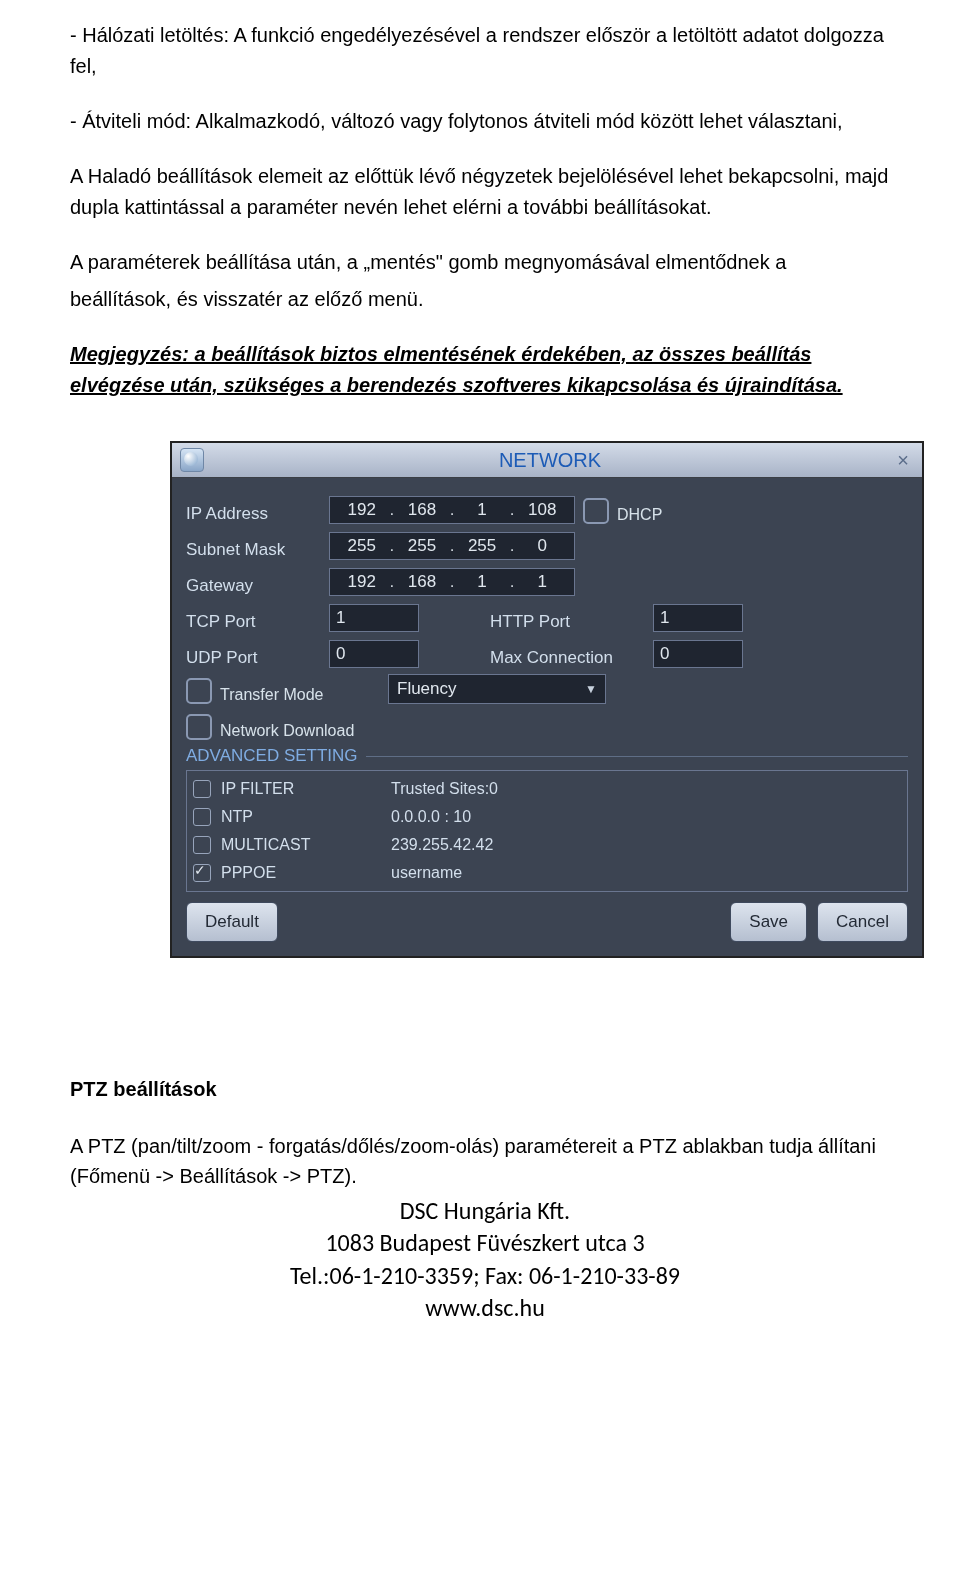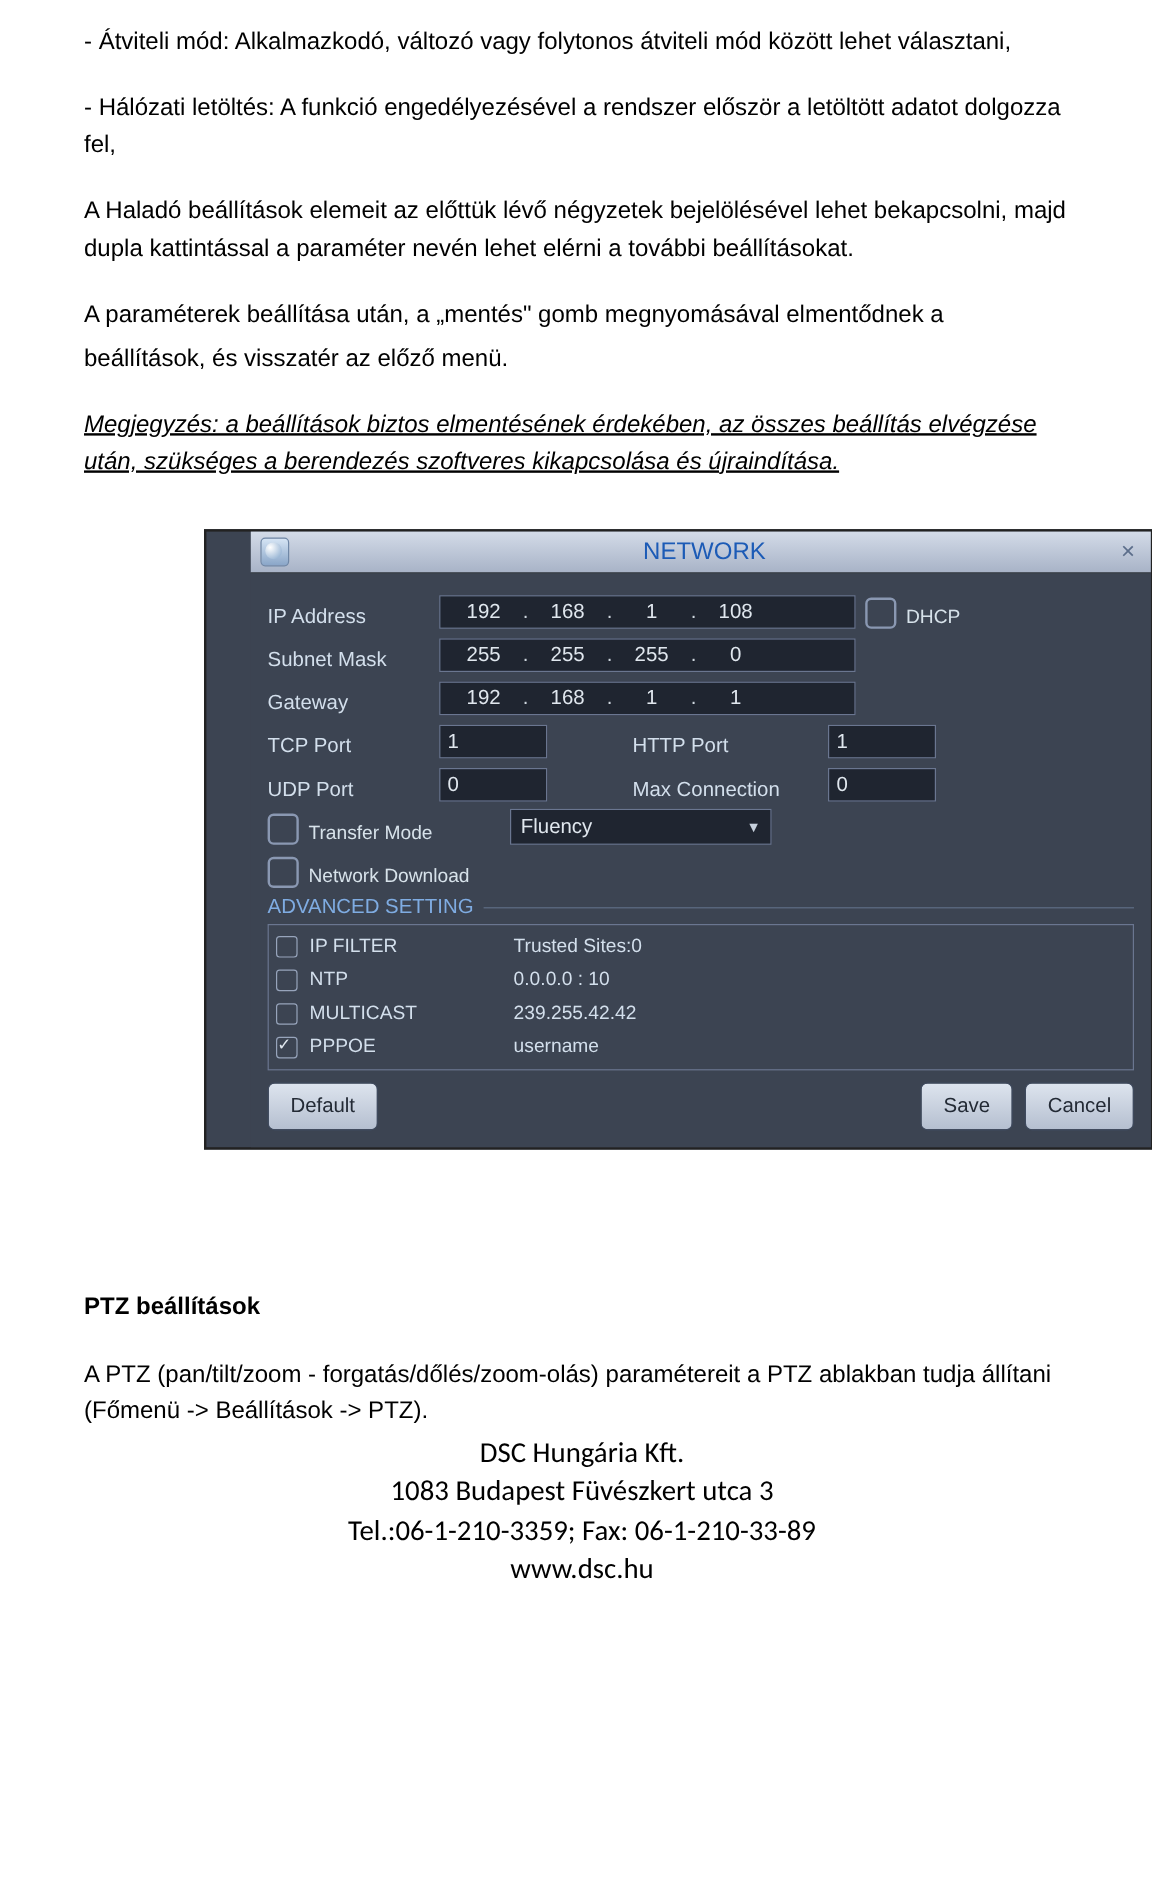--- a/index.html
+++ b/index.html
@@ -12,37 +12,36 @@
   }
   .page {
     padding: 20px 60px 10px 70px;
   }
   .para {
     font-size: 20px;
     line-height: 1.55;
     margin: 0 0 24px 0;
   }
   .bold-underline {
-    font-weight: normal;
+    font-weight: bold;
     font-style: italic;
     text-decoration: underline;
     font-size: 20px;
     line-height: 1.55;
     margin: 20px 0 40px 0;
   }
   
   .net-window {
     width: 750px;
     margin: 40px auto 50px 100px;
     background: #3c4452;
     border: 2px solid #222;
     font-family: Verdana, Arial, sans-serif;
     color: #d7e2ea;
     font-size: 16px;
-    padding-left: 37px;
   }
   .titlebar {
     display: flex;
     align-items: center;
     height: 34px;
     background: linear-gradient(#d3dbe8, #a8b3c7);
     border-bottom: 1px solid #3b3f46;
   }
   .titlebar-icon {
     width: 22px;
@@ -100,21 +99,21 @@
     background: #1f2530;
     border: 1px solid #6a7690;
     height: 28px;
     display: flex;
     align-items: center;
     padding: 0 6px;
     color: #e0e7ee;
     font-size: 17px;
     box-sizing: border-box;
   }
-  .ip-box { width: 347px; }
+  .ip-box { width: 246px; }
   .ip-seg { display: flex; align-items: center; gap: 0; width: 100%; }
   .ip-part { width: 60px; text-align: center; }
   .ip-dot { width: 10px; text-align: center; color: #cfd7de; }
   .small-box { width: 90px; justify-content: flex-start; }
   .httpmax-label { width: 155px; color: #d3dfec; font-size: 17px; text-align: left; }
   .cb {
     width: 22px;
     height: 22px;
     border: 2px solid #8a98b2;
     border-radius: 5px;
@@ -218,22 +217,22 @@
     font-size: 24px;
     line-height: 1.35;
     margin-top: 4px;
   }
 </style>
 </head>
 <body>
 
 <div class="page">
 
+  <p class="para">- Hálózati letöltés: A funkció engedélyezésével a rendszer először a letöltött adatot dolgozza fel,</p>
   <p class="para">- Átviteli mód: Alkalmazkodó, változó vagy folytonos átviteli mód között lehet választani,</p>
-  <p class="para">- Hálózati letöltés: A funkció engedélyezésével a rendszer először a letöltött adatot dolgozza fel,</p>
   <p class="para"> A Haladó beállítások elemeit az előttük lévő négyzetek bejelölésével lehet bekapcsolni, majd dupla kattintással a paraméter nevén lehet elérni a további beállításokat.</p>
 
   <p class="para" style="margin-bottom:6px">A paraméterek beállítása után, a „mentés" gomb megnyomásával elmentődnek a</p>
   <p class="para">beállítások, és visszatér az előző menü.</p>
 
   <p class="bold-underline">Megjegyzés: a beállítások biztos elmentésének érdekében, az összes beállítás elvégzése után, szükséges a berendezés szoftveres kikapcsolása és újraindítása.</p>
 
   <div class="net-window">
     <div class="titlebar">
       <div class="titlebar-icon"></div>

